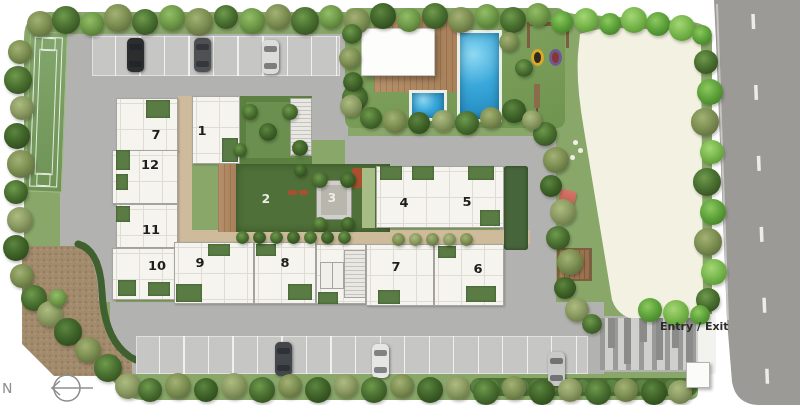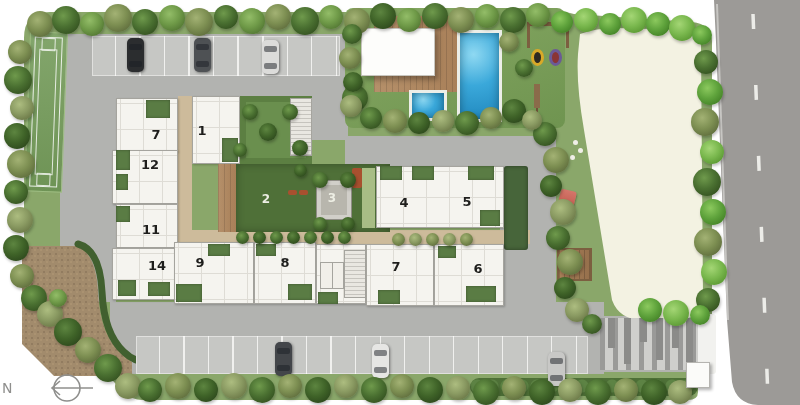--- a/index.html
+++ b/index.html
@@ -351,26 +351,27 @@
   <div class="layer" id="unit-labels">
       <span class="ulabel dk" style="left: 202px; top: 130px;">1</span>
       <span class="ulabel lt" style="left: 266px; top: 199px;">2</span>
       <span class="ulabel lt" style="left: 332px; top: 198px;">3</span>
       <span class="ulabel dk" style="left: 404px; top: 202px;">4</span>
       <span class="ulabel dk" style="left: 467px; top: 201px;">5</span>
       <span class="ulabel dk" style="left: 478px; top: 268px;">6</span>
       <span class="ulabel dk" style="left: 396px; top: 266px;">7</span>
       <span class="ulabel dk" style="left: 285px; top: 262px;">8</span>
       <span class="ulabel dk" style="left: 200px; top: 262px;">9</span>
-      <span class="ulabel dk" style="left: 157px; top: 265px;">14</span>
+      <span class="ulabel dk" style="left: 157px; top: 265px;">10</span>
       <span class="ulabel dk" style="left: 151px; top: 229px;">11</span>
       <span class="ulabel dk" style="left: 150px; top: 164px;">12</span>
       <span class="ulabel dk" style="left: 156px; top: 134px;">7</span>
     </div>
 
+  <div class="entry-label">Entry / Exit</div>
 
   <div class="north">
     <span class="nletter">N</span>
     <svg width="58" height="32">
       <circle cx="27" cy="16" r="13" fill="none" stroke="#8f8f8d" stroke-width="1.6"></circle>
       <line x1="12" y1="16" x2="53" y2="16" stroke="#8f8f8d" stroke-width="1.6"></line>
       <polyline points="20,9 12,16 20,23" fill="none" stroke="#8f8f8d" stroke-width="1.6"></polyline>
     </svg>
   </div>
 <div class="ebar" style="left: 608px; top: 318px; height: 30px;"></div>

